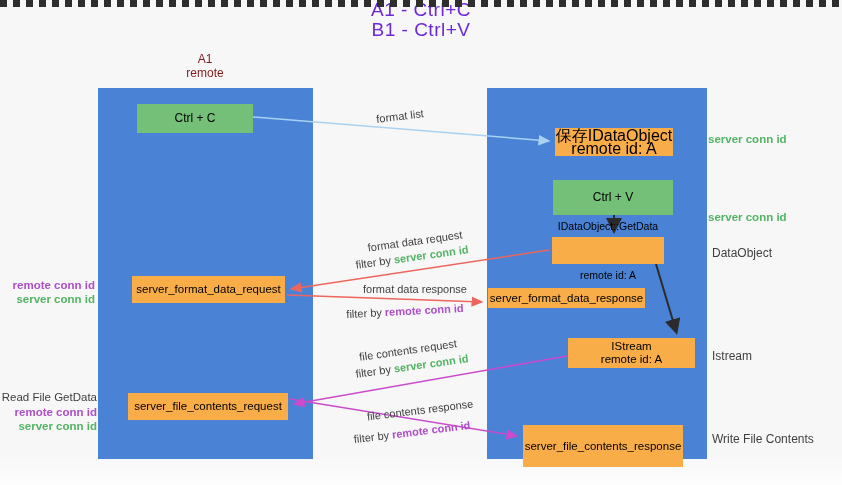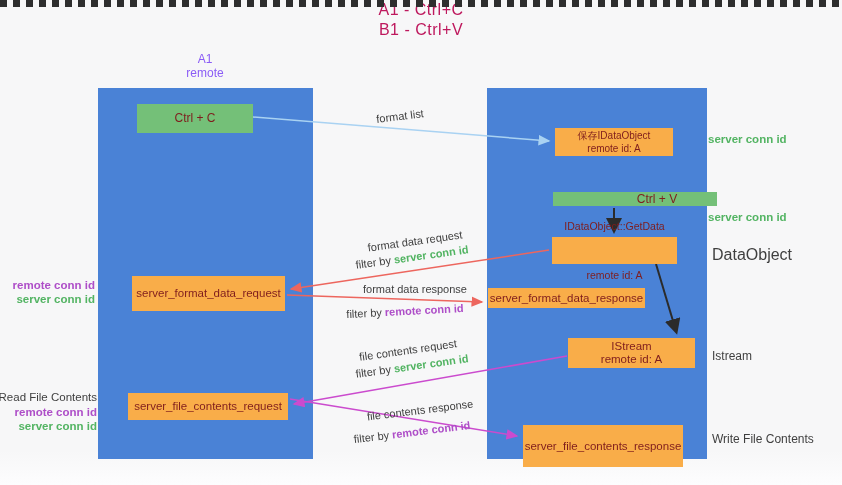--- a/index.html
+++ b/index.html
@@ -6,31 +6,31 @@
   body{
     width:842px;height:485px;
     background:linear-gradient(180deg,#f7f7f8 0%,#f7f7f8 93%,#fdfdfe 100%);
     font-family:"Liberation Sans",sans-serif;
     position:relative;overflow:hidden;
     color:#3f3f3f;
   }
   .abs{position:absolute;}
   .title{
     left:0;top:8;width:842px;text-align:center;
-    font-size:16px;line-height:20px;color:#be185d;letter-spacing:.5px;
+    font-size:19px;line-height:20px;color:#6d28d9;letter-spacing:.5px;
   }
   .lifeline-header{
-    width:120px;text-align:center;font-size:12px;line-height:14px;color:#8b5cf6;
+    width:120px;text-align:center;font-size:12px;line-height:14px;color:#7f1d1d;
   }
   .lifeline-rect{
     background:var(--lifeline-blue,#4a82d6);
   }
   .node{
     display:flex;flex-direction:column;align-items:center;justify-content:center;
-    color:#7f1d1d;text-align:center;font-size:11.5px;line-height:13px;white-space:nowrap;
+    color:#000000;text-align:center;font-size:11.5px;line-height:13px;white-space:nowrap;
   }
   .node.green{background:var(--action-green,#74c078);font-size:12px;}
   .node.orange{background:var(--message-orange,#f9ad49);}
   .lbl{font-size:11px;white-space:nowrap;color:#3f3f3f;}
   .lbl.right-align{text-align:right;}
   .lbl.green-id{color:var(--conn-id-green,#53b463);font-weight:bold;font-size:11.5px;}
   .lbl.purple-id{color:var(--conn-id-purple,#ae4ec8);font-weight:bold;font-size:11.5px;}
   .arrow-lbl{
     font-size:11px;white-space:nowrap;color:#3f3f3f;
     transform-origin:center;
@@ -81,47 +81,47 @@
   <path d="M253,117 L549,141" style="stroke:var(--arrow-blue,#a9d2f2);" stroke-width="1.5" fill="none" marker-end="url(#m-blue)"></path>
   <path d="M614,208 L614,230" style="stroke:var(--arrow-black,#2b2b2b);" stroke-width="2" fill="none" marker-end="url(#m-black)"></path>
   <path d="M656,264 L676,331" style="stroke:var(--arrow-black,#2b2b2b);" stroke-width="2" fill="none" marker-end="url(#m-black)"></path>
   <path d="M549,250 L291,289" style="stroke:var(--arrow-red,#ed665e);" stroke-width="1.5" fill="none" marker-end="url(#m-red)"></path>
   <path d="M287,295 L482,302" style="stroke:var(--arrow-red,#ed665e);" stroke-width="1.5" fill="none" marker-end="url(#m-red)"></path>
   <path d="M567,356 L294,404" style="stroke:var(--arrow-magenta,#cb4bce);" stroke-width="1.5" fill="none" marker-end="url(#m-magenta)"></path>
   <path d="M290,399 L517,436" style="stroke:var(--arrow-magenta,#cb4bce);" stroke-width="1.5" fill="none" marker-end="url(#m-magenta)"></path>
 </svg>
 
 <div class="abs node green" style="left:137px;top:104px;width:116px;height:29px;">Ctrl + C</div>
-<div class="abs node orange" style="left:555px;top:128px;width:118px;height:28px;font-size:10px;">
+<div class="abs node orange" style="left:555px;top:128px;width:118px;height:28px;font-size:16px;">
   <div>保存IDataObject</div>
   <div>remote id: A</div>
 </div>
-<div class="abs node green" style="left:553px;top:192px;width:120px;height:14px;padding-left:44px;">Ctrl + V</div>
-<div class="abs node orange" style="left:552px;top:237px;width:125px;height:27px;font-size:10.5px;gap:36px;">
+<div class="abs node green" style="left:553px;top:180px;width:120px;height:35px;">Ctrl + V</div>
+<div class="abs node orange" style="left:552px;top:237px;width:112px;height:27px;font-size:10.5px;gap:36px;">
   <div>IDataObject::GetData</div>
   <div>remote id: A</div>
 </div>
-<div class="abs node orange" style="left:132px;top:276px;width:153px;height:35px;">server_format_data_request</div>
+<div class="abs node orange" style="left:132px;top:276px;width:153px;height:27px;">server_format_data_request</div>
 <div class="abs node orange" style="left:488px;top:288px;width:157px;height:20px;">server_format_data_response</div>
 <div class="abs node orange" style="left:568px;top:338px;width:127px;height:30px;">
   <div>IStream</div>
   <div>remote id: A</div>
 </div>
 <div class="abs node orange" style="left:128px;top:393px;width:160px;height:27px;">server_file_contents_request</div>
 <div class="abs node orange" style="left:523px;top:425px;width:160px;height:42px;">server_file_contents_response</div>
 
 <div class="abs lbl green-id" style="left:708px;top:133px;">server conn id</div>
 <div class="abs lbl green-id" style="left:708px;top:211px;">server conn id</div>
-<div class="abs lbl" style="left:712px;top:246px;font-size:16px;">DataObject</div>
+<div class="abs lbl" style="left:712px;top:246px;font-size:12px;">DataObject</div>
 <div class="abs lbl" style="left:712px;top:349px;font-size:12px;">Istream</div>
 <div class="abs lbl" style="left:712px;top:432px;font-size:12px;">Write File Contents</div>
 
 <div class="abs lbl purple-id right-align" style="right:747px;top:279px;">remote conn id</div>
 <div class="abs lbl green-id right-align" style="right:747px;top:293px;">server conn id</div>
-<div class="abs lbl right-align" style="right:745px;top:391px;font-size:11.5px;">Read File Contents</div>
+<div class="abs lbl right-align" style="right:745px;top:391px;font-size:11.5px;">Read File GetData</div>
 <div class="abs lbl purple-id right-align" style="right:745px;top:406px;">remote conn id</div>
 <div class="abs lbl green-id right-align" style="right:745px;top:420px;">server conn id</div>
 
 <div class="abs arrow-lbl" style="left:400px;top:110px;transform:translateX(-50%) rotate(-7deg);">format list</div>
 
 <div class="abs arrow-lbl" style="left:415px;top:235px;transform:translateX(-50%) rotate(-8deg);">format data request</div>
 <div class="abs arrow-lbl" style="left:412px;top:251px;transform:translateX(-50%) rotate(-8deg);">
   <span>filter by </span><span class="id-green">server conn id</span>
 </div>
 

